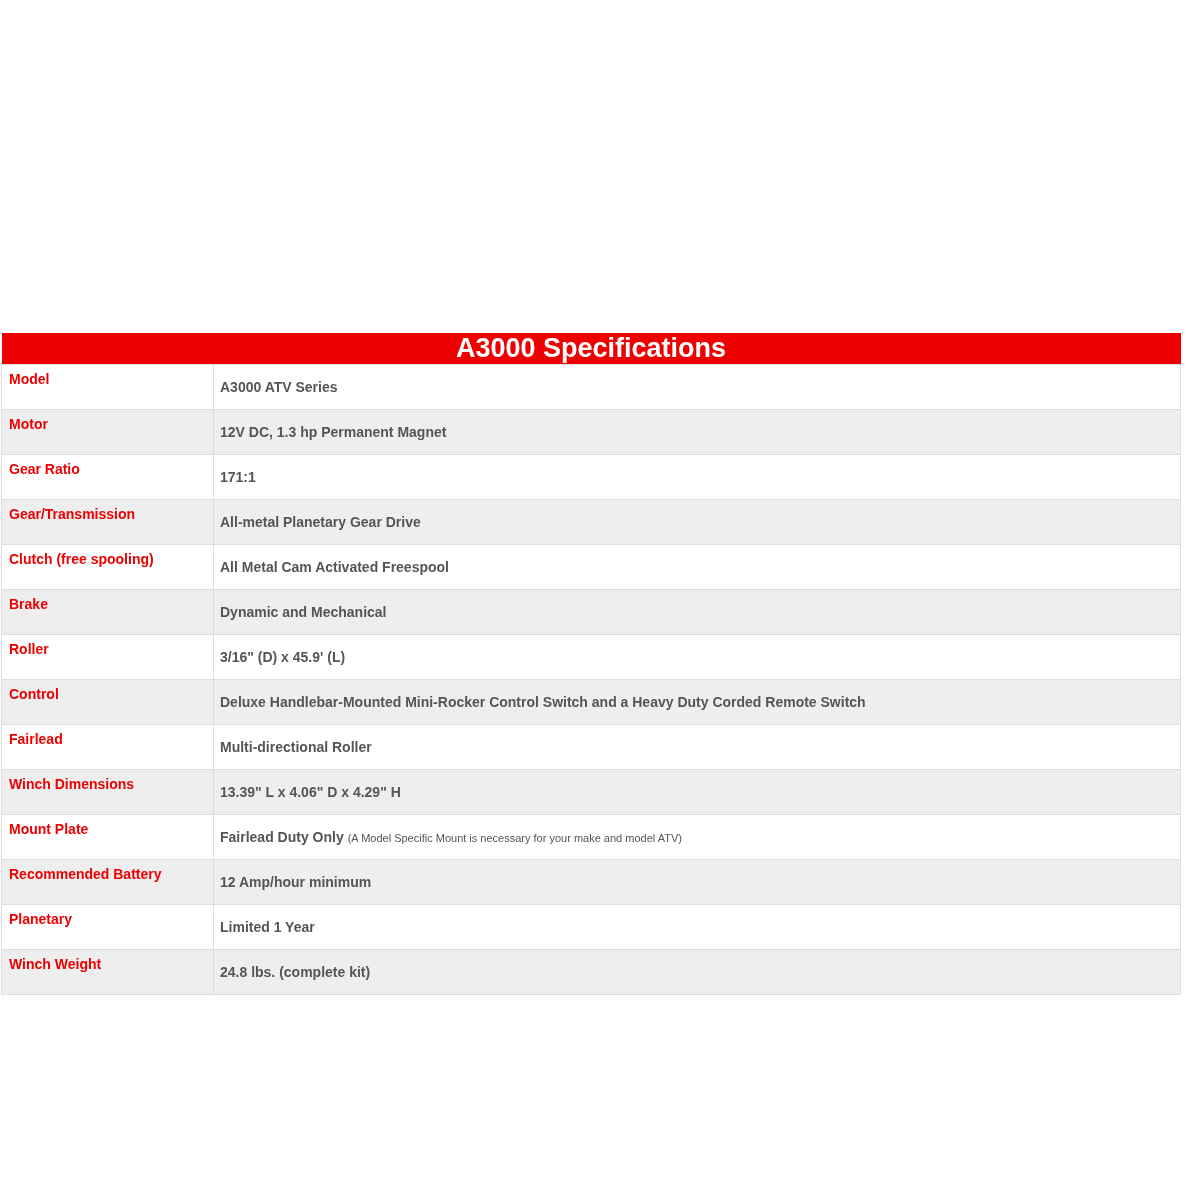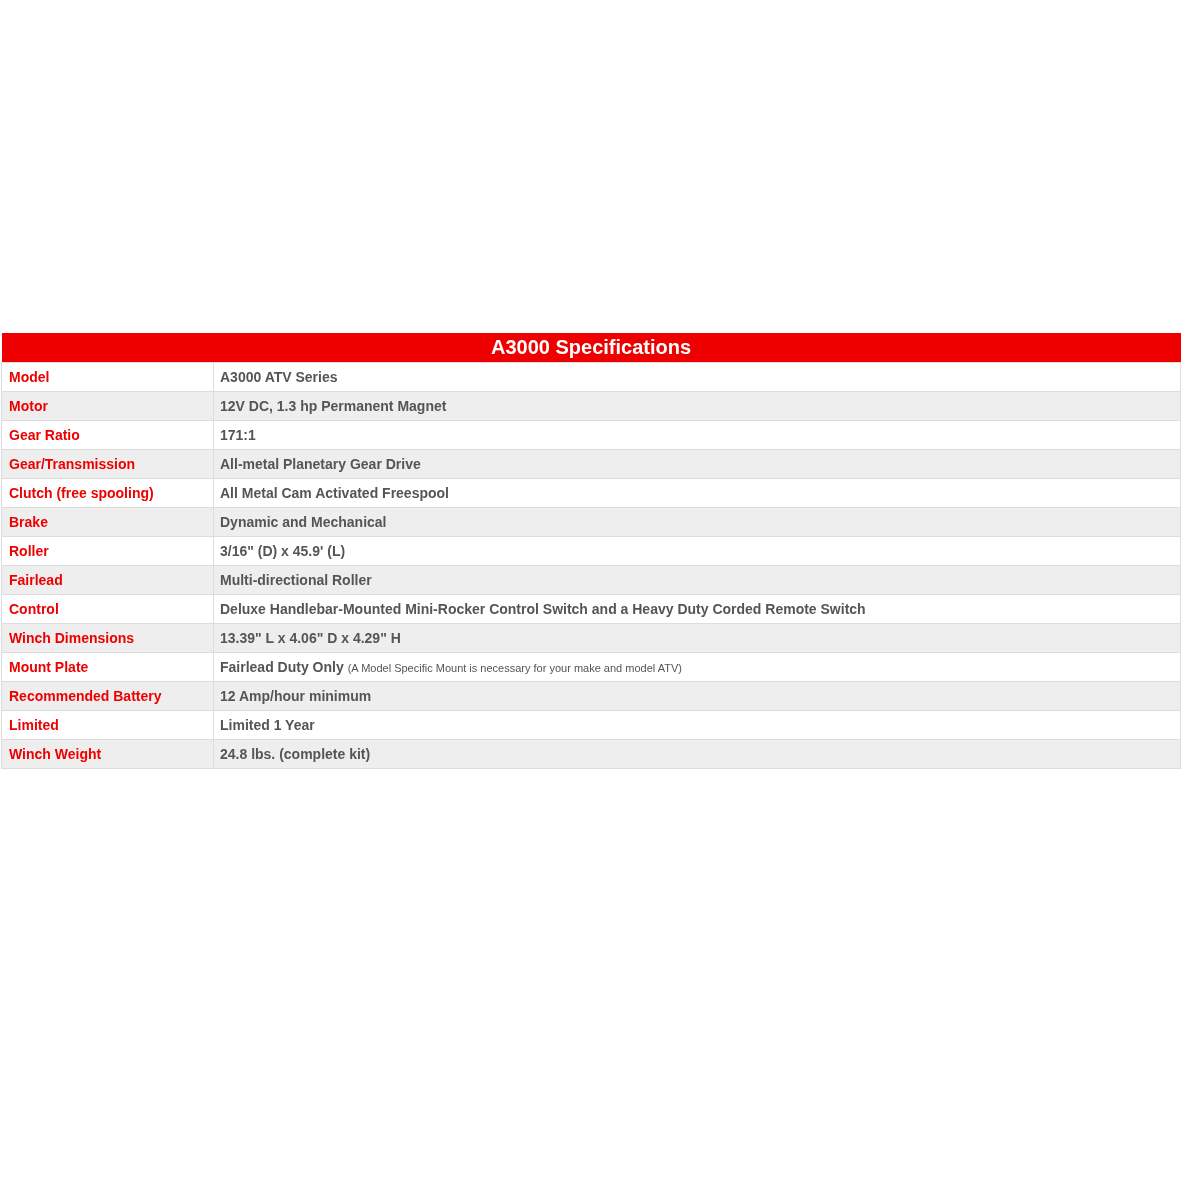--- a/index.html
+++ b/index.html
@@ -22,41 +22,41 @@
     width: 1180px;
   }
   table.spec {
     width: 100%;
     border-collapse: collapse;
     table-layout: fixed;
   }
   table.spec th.title {
     background: #ee0000;
     color: #ffffff;
-    font-size: 20px;
+    font-size: 27px;
     font-weight: bold;
     text-align: center;
     height: 29px;
     padding: 0;
     border: 0;
     letter-spacing: 0;
   }
   table.spec td {
     border: 1px solid #dddddd;
     height: 28px;
     font-size: 14px;
     font-weight: bold;
     vertical-align: middle;
     white-space: nowrap;
     overflow: hidden;
   }
   table.spec col.c1 { width: 212px; }
   table.spec td.lbl {
     color: #ee0000;
-    padding: 0 4px 0 7px;
+    padding: 0 4px 16px 7px;
   }
   table.spec td.val {
     color: #555555;
     padding: 0 6px;
   }
   table.spec tbody tr:nth-child(even) td {
     background: #eeeeee;
   }
   table.spec tbody tr:nth-child(odd) td {
     background: #ffffff;
@@ -106,43 +106,43 @@
         </tr>
         <tr>
           <td class="lbl">Brake</td>
           <td class="val">Dynamic and Mechanical</td>
         </tr>
         <tr>
           <td class="lbl">Roller</td>
           <td class="val">3/16" (D) x 45.9' (L)</td>
         </tr>
         <tr>
+          <td class="lbl">Control</td>
+          <td class="val">Deluxe Handlebar-Mounted Mini-Rocker Control Switch and a Heavy Duty Corded Remote Switch</td>
+        </tr>
+        <tr>
           <td class="lbl">Fairlead</td>
           <td class="val">Multi-directional Roller</td>
-        </tr>
-        <tr>
-          <td class="lbl">Control</td>
-          <td class="val">Deluxe Handlebar-Mounted Mini-Rocker Control Switch and a Heavy Duty Corded Remote Switch</td>
         </tr>
         <tr>
           <td class="lbl">Winch Dimensions</td>
           <td class="val">13.39" L x 4.06" D x 4.29" H</td>
         </tr>
         <tr>
           <td class="lbl">Mount Plate</td>
           <td class="val">
             <span>Fairlead Duty Only</span><span class="note">(A Model Specific Mount is necessary for your make and model ATV)</span>
           </td>
         </tr>
         <tr>
           <td class="lbl">Recommended Battery</td>
           <td class="val">12 Amp/hour minimum</td>
         </tr>
         <tr>
-          <td class="lbl">Limited</td>
+          <td class="lbl">Planetary</td>
           <td class="val">Limited 1 Year</td>
         </tr>
         <tr>
           <td class="lbl">Winch Weight</td>
           <td class="val">24.8 lbs. (complete kit)</td>
         </tr>
       </tbody>
     </table>
   </div>
 </div>

